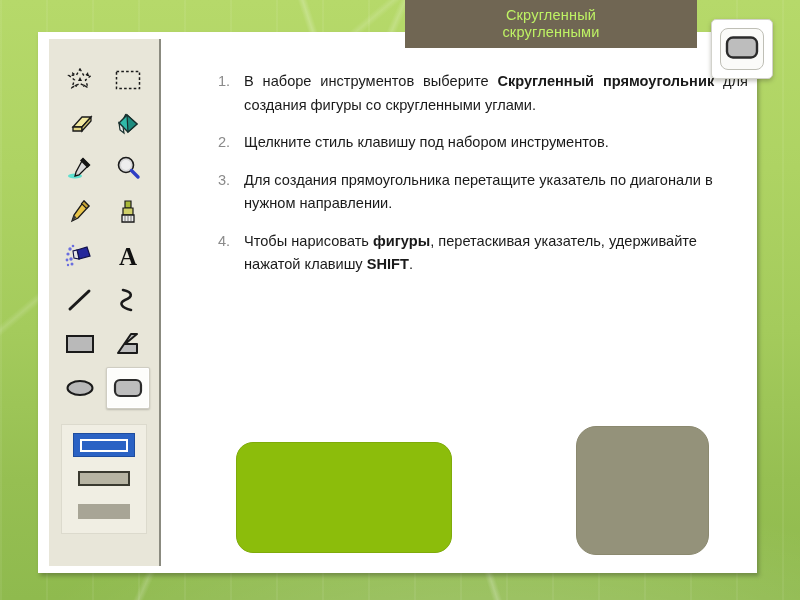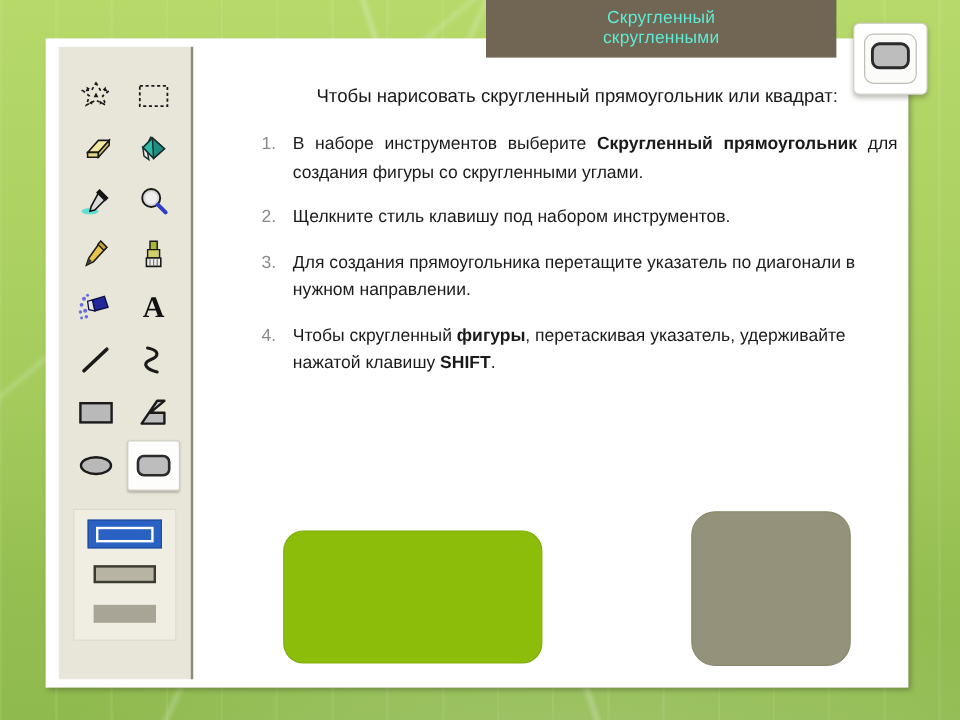--- a/index.html
+++ b/index.html
@@ -53,21 +53,21 @@
     top: 0px;
     width: 292px;
     height: 48px;
     background: #706653;
     display: flex;
     align-items: center;
     justify-content: center;
     z-index: 6;
   }
   #title-banner .title-text {
-    color: #5eead4;
+    color: #bef264;
     font-size: 14.5px;
     line-height: 17px;
     text-align: center;
     font-weight: 400;
     letter-spacing: .2px;
   }
 
   
   #content-panel {
     position: absolute;
@@ -416,37 +416,36 @@
         <span class="fill-swatch-bordered"></span>
       </div>
       <div class="fill-opt">
         <span class="fill-swatch-solid"></span>
       </div>
     </div>
 
   </div>
 
   <div id="instructions">
-    <div class="heading">Чтобы нарисовать скругленный прямоугольник или квадрат:</div>
     <div class="step-list" id="step-list">
         <div class="step">
           <span class="step-num">1.</span>
           <span class="step-body justify"><span>В наборе инструментов выберите </span><b>Скругленный прямоугольник</b><span> для создания фигуры со скругленными углами.</span></span>
         </div>
         <div class="step">
           <span class="step-num">2.</span>
           <span class="step-body"><span>Щелкните стиль клавишу под набором инструментов.</span></span>
         </div>
         <div class="step">
           <span class="step-num">3.</span>
           <span class="step-body"><span>Для создания прямоугольника перетащите указатель по диагонали в нужном направлении.</span></span>
         </div>
         <div class="step">
           <span class="step-num">4.</span>
-          <span class="step-body"><span>Чтобы скругленный </span><b>фигуры</b><span>, перетаскивая указатель, удерживайте нажатой клавишу </span><b>SHIFT</b><span>.</span></span>
+          <span class="step-body"><span>Чтобы нарисовать </span><b>фигуры</b><span>, перетаскивая указатель, удерживайте нажатой клавишу </span><b>SHIFT</b><span>.</span></span>
         </div>
       </div>
   </div>
 
   <div id="example-shapes">
     <div id="shape-rounded-rectangle"></div>
     <div id="shape-rounded-square"></div>
   </div>
 
 </div>

